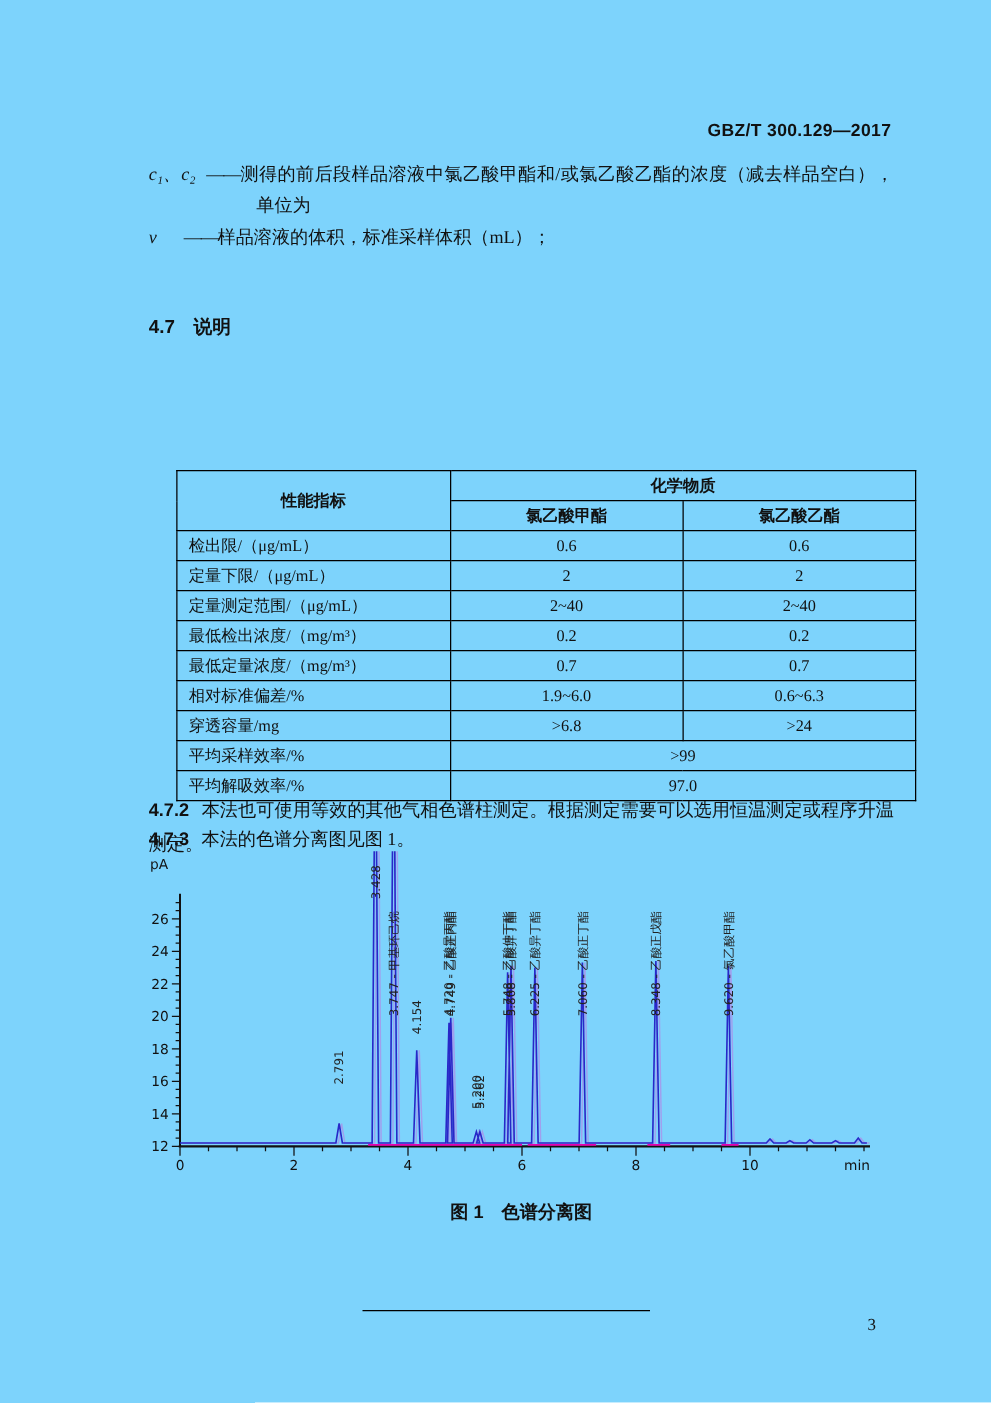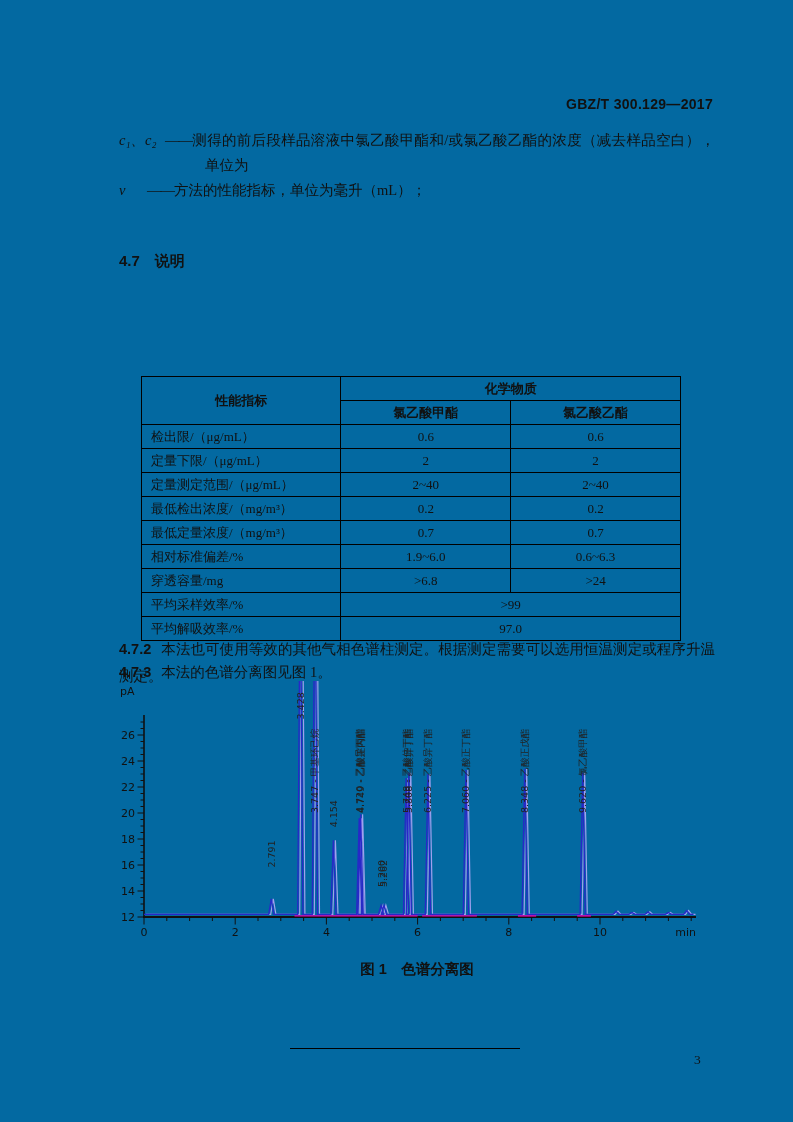--- a/index.html
+++ b/index.html
@@ -1,32 +1,32 @@
 <!DOCTYPE html>
 <html><head>
 <meta charset="utf-8">
 <style>
   html,body{margin:0;padding:0;background:#ffffff;}
-  .page{position:relative;width:793px;height:1122px;background:#0369a1;overflow:hidden;
+  .page{position:relative;width:793px;height:1122px;background:#7dd3fc;overflow:hidden;
         font-family:"Liberation Serif","DejaVu Serif",serif;color:#111;}
   .hdr{position:absolute;top:96px;right:80px;font-family:"Liberation Sans","DejaVu Sans",sans-serif;
        font-weight:bold;font-size:14px;letter-spacing:.3px;}
   .defs{position:absolute;top:128px;left:119px;width:596px;font-size:14.5px;line-height:25px;}
   .def{padding-left:86px;text-indent:-86px;text-align:justify;}
   .def .term{font-style:italic;display:inline-block;text-indent:0;min-width:46px;}
   .def .term.short{min-width:28px;}
   .def .dash{letter-spacing:-1px;}
   .def .l2{display:block;padding-left:0;text-indent:0;margin-left:0;}
   .s47{position:absolute;top:252px;left:119px;font-family:"Liberation Sans","DejaVu Sans",sans-serif;
        font-weight:bold;font-size:15px;}
   .para{position:absolute;left:119px;width:596px;font-size:14.5px;line-height:26.5px;text-align:justify;}
   .para .num{font-family:"Liberation Sans","DejaVu Sans",sans-serif;font-weight:bold;margin-right:10px;}
   .tbltitle{position:absolute;top:351px;left:119px;width:596px;text-align:center;
        font-family:"Liberation Sans","DejaVu Sans",sans-serif;font-weight:bold;font-size:14.5px;}
-  table.perf{position:absolute;top:376px;left:141px;width:540px;border-collapse:collapse;
+  table.perf{position:absolute;top:376px;left:141px;width:592px;border-collapse:collapse;
        font-size:13px;}
   table.perf th,table.perf td{border:1px solid #000;height:21px;padding:1px 6px;}
   table.perf th{font-family:"Liberation Sans","DejaVu Sans",sans-serif;font-weight:bold;text-align:center;}
   table.perf td.lab{text-align:left;width:37%;padding-left:9px;}
   table.perf td.val{text-align:center;width:31.5%;}
   .figwrap{position:absolute;top:679px;left:116px;width:600px;height:272px;}
   .caption{position:absolute;top:960px;left:119px;width:596px;text-align:center;
        font-family:"Liberation Sans","DejaVu Sans",sans-serif;font-weight:bold;font-size:14.5px;}
   .rule{position:absolute;top:1048px;left:290px;width:230px;border-top:1.6px solid #000;}
   .pageno{position:absolute;top:1052px;left:694px;font-size:13.5px;}
@@ -36,21 +36,21 @@
 
 <div class="page">
 
   <div class="hdr">GBZ/T 300.129—2017</div>
 
   <div class="defs">
     <div class="def">
       <span class="term">c₁、c₂</span><span class="dash">——</span><span>测得的前后段样品溶液中氯乙酸甲酯和/或氯乙酸乙酯的浓度（减去样品空白），单位为</span>
     </div>
     <div class="def">
-      <span class="term short">v</span><span class="dash">——</span><span>方法的性能指标，单位为毫升（mL）；</span>
+      <span class="term short">v</span><span class="dash">——</span><span>样品溶液的体积，标准采样体积（mL）；</span>
     </div>
   </div>
 
   <div class="s47">4.7　说明</div>
 
 
 
   <table class="perf">
     <tbody>
         <tr>

